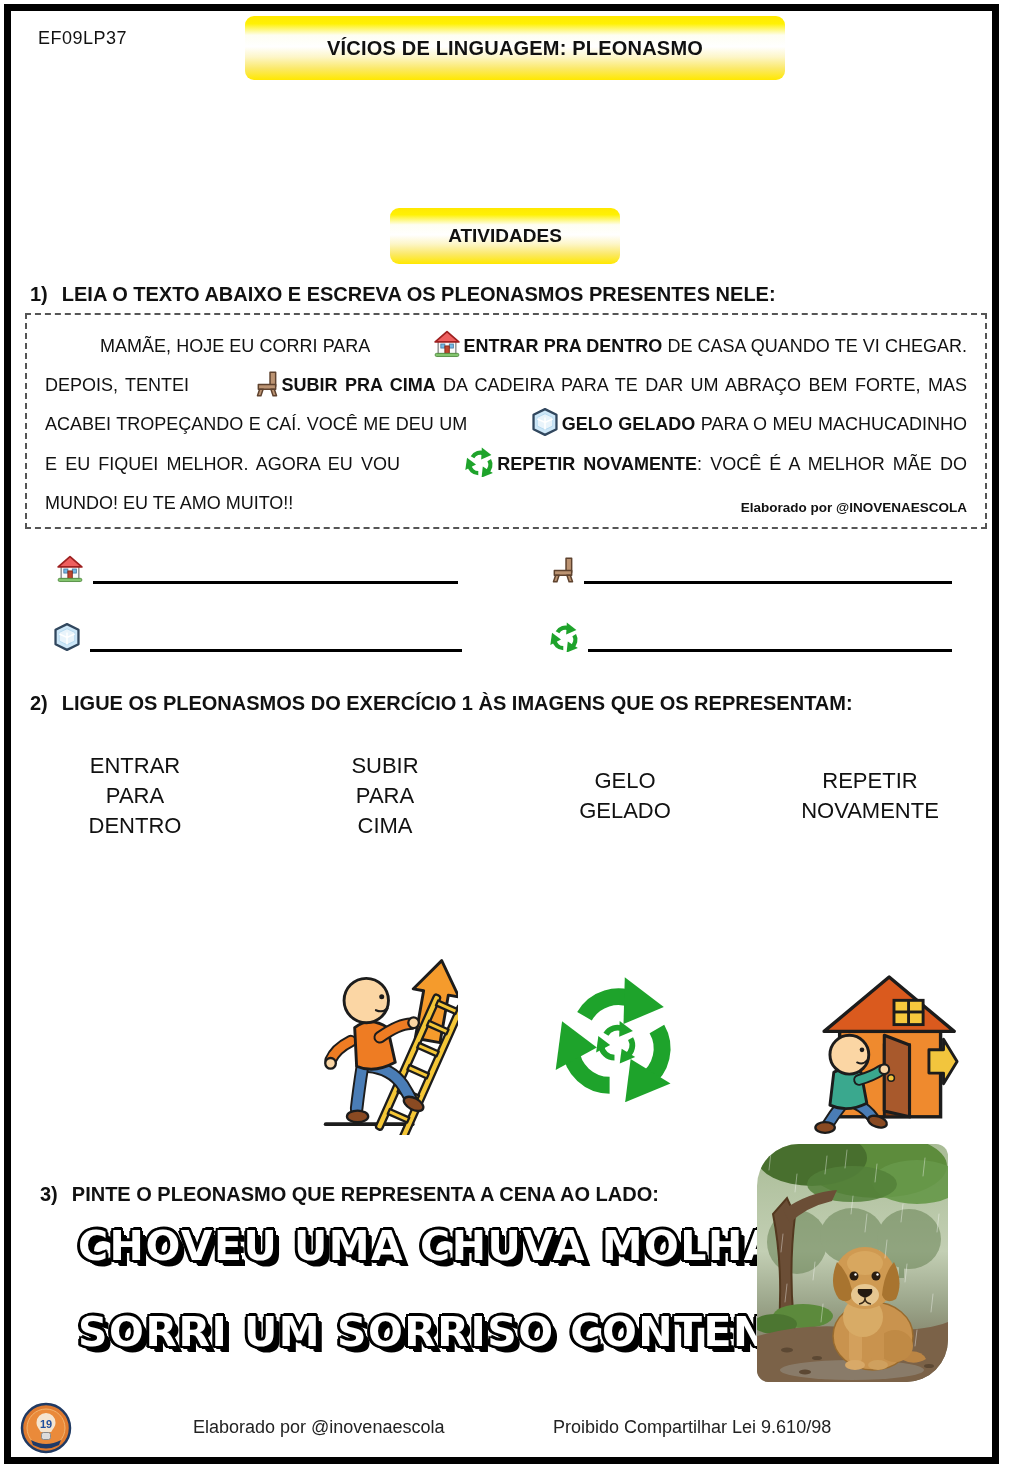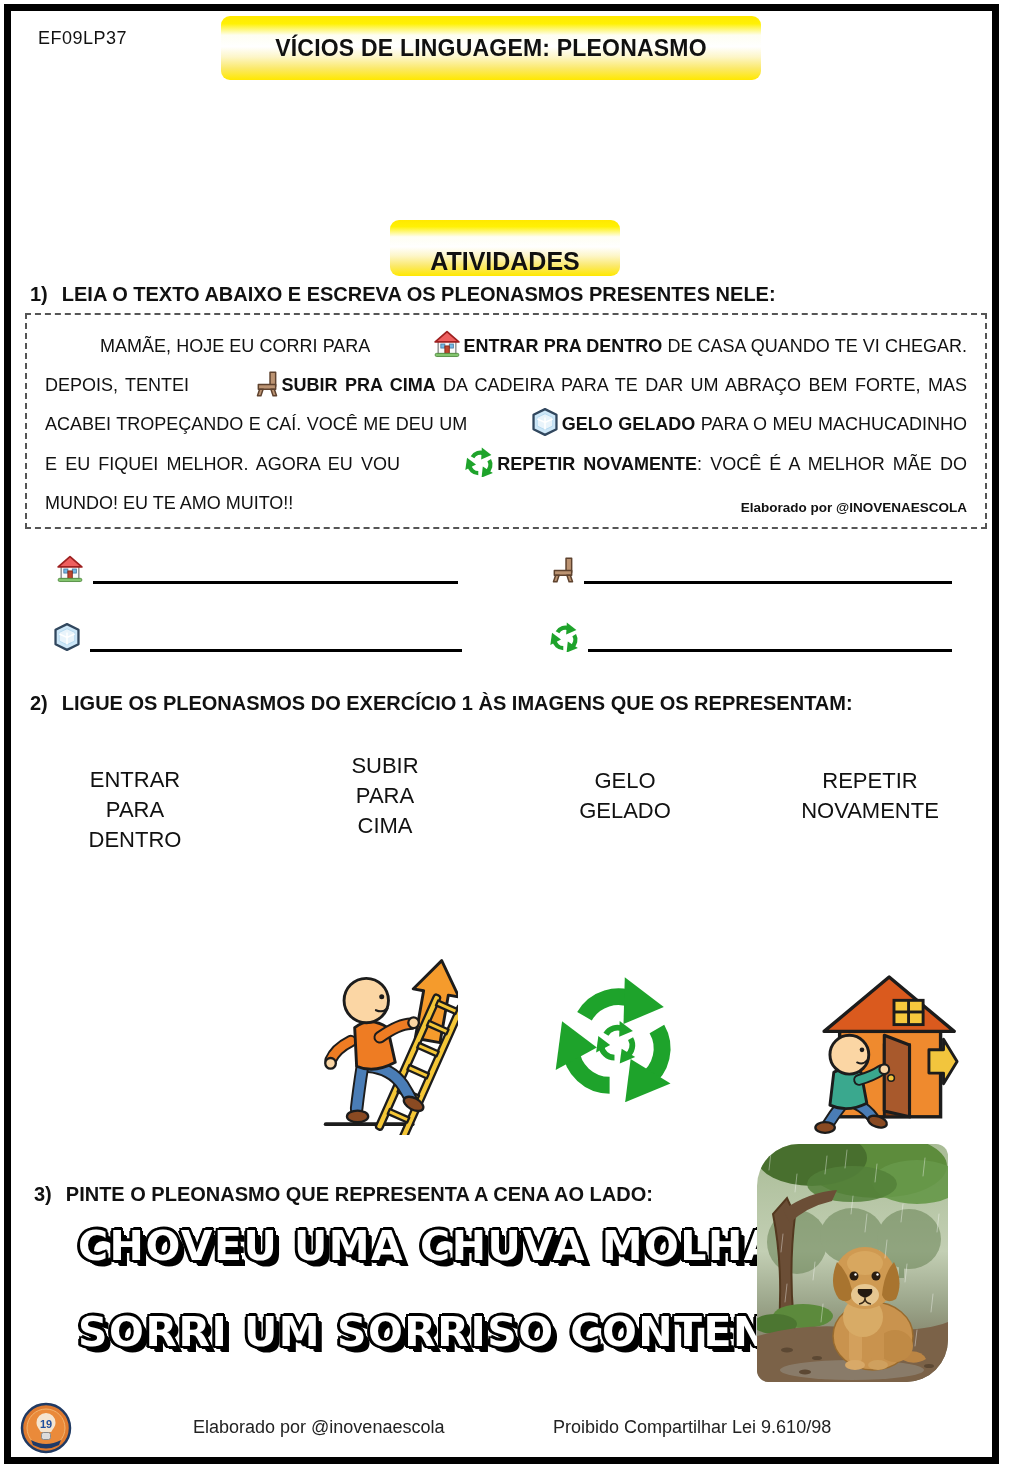--- a/index.html
+++ b/index.html
@@ -7,22 +7,22 @@
     position:relative;width:1003px;height:1468px;background:#ffffff;
     font-family:"Liberation Sans",sans-serif;color:#111;overflow:hidden;
   }
   .frame{position:absolute;left:4px;top:4px;right:4px;bottom:4px;border:7px solid #000;}
   .code{position:absolute;left:38px;top:28px;font-size:18px;letter-spacing:.5px;}
   .pill{
     position:absolute;display:flex;align-items:center;justify-content:center;
     font-weight:bold;border-radius:9px;
     background:linear-gradient(180deg,#ffe800 0%,#fff104 12%,#fefef2 30%,#ffffff 48%,#fdf6c8 64%,#fbe96a 82%,#ffe800 100%);
   }
-  .pill.title{left:221px;top:16px;width:540px;height:64px;font-size:23px;letter-spacing:.2px;}
-  .pill.ativ{left:390px;top:220px;width:230px;height:56px;font-size:25px;align-items:flex-end;}
+  .pill.title{left:245px;top:16px;width:540px;height:64px;font-size:20px;letter-spacing:.2px;}
+  .pill.ativ{left:390px;top:208px;width:230px;height:56px;font-size:19px;}
   .intro{
     position:absolute;left:28px;top:102px;width:947px;font-size:21px;line-height:1.45;
     text-align:justify;text-indent:58px;letter-spacing:.1px;
   }
   .ex-head{position:absolute;font-weight:bold;font-size:20px;white-space:nowrap;}
   .ex-head .num{margin-right:14px;}
   .storybox{
     position:absolute;left:25px;top:313px;width:922px;height:182px;
     border:2px dashed #555;padding:12px 18px 18px 18px;
     font-size:18px;line-height:2.18;text-align:justify;text-indent:55px;
@@ -145,21 +145,21 @@
           <use href="#rau8" transform="rotate(120 50 55)"></use>
           <use href="#rau8" transform="rotate(240 50 55)"></use>
         </svg></span>
     <span class="ans-line"></span>
   </div>
 
   <div class="ex-head" style="left:30px;top:692px;">
     <span class="num">2)</span><span>LIGUE OS PLEONASMOS DO EXERCÍCIO 1 ÀS IMAGENS QUE OS REPRESENTAM:</span>
   </div>
 
-  <div class="phrase" style="left:50px;top:748px;width:170px;margin-top:14px;">ENTRAR
+  <div class="phrase" style="left:50px;top:748px;width:170px;">ENTRAR
 PARA
 DENTRO</div>
   <div class="phrase" style="left:300px;top:748px;width:170px;">SUBIR
 PARA
 CIMA</div>
   <div class="phrase" style="left:775px;top:748px;width:190px;">REPETIR
 NOVAMENTE</div>
   <div class="phrase" style="left:540px;top:748px;width:170px;">GELO
 GELADO</div>
 
@@ -239,21 +239,21 @@
       <path d="M40 120 q14 -8 28 0 l6 32 q-20 10 -38 2 z" fill="#3aa88e" stroke="#1c1c1c" stroke-width="3" stroke-linejoin="round"></path>
       <path d="M66 128 Q80 124 89 118" stroke="#1c1c1c" stroke-width="12" fill="none" stroke-linecap="round"></path>
       <path d="M66 128 Q80 124 89 118" stroke="#3aa88e" stroke-width="8" fill="none" stroke-linecap="round"></path>
       <circle cx="92" cy="117" r="5" fill="#fbd6a4" stroke="#1c1c1c" stroke-width="2.2"></circle>
       <circle cx="56" cy="102" r="20" fill="#fbd6a4" stroke="#1c1c1c" stroke-width="3"></circle>
       <circle cx="69" cy="97" r="2.4" fill="#1c1c1c"></circle>
       <path d="M64 110 q6 3 10 -2" stroke="#1c1c1c" stroke-width="2" fill="none" stroke-linecap="round"></path>
     </svg>
   </div>
 
-  <div class="ex-head" style="left:34px;top:1183px;">
+  <div class="ex-head" style="left:40px;top:1183px;">
     <span class="num">3)</span><span>PINTE O PLEONASMO QUE REPRESENTA A CENA AO LADO:</span>
   </div>
 
   <div class="bubble" style="left:78px;top:1222px;">CHOVEU UMA CHUVA MOLHADA.</div>
   <div class="bubble" style="left:78px;top:1308px;">SORRI UM SORRISO CONTENTE.</div>
 
   <div class="photo">
     <svg width="191" height="238" viewBox="0 0 191 238" preserveAspectRatio="none">
       <defs>
         <linearGradient id="pbg" x1="0" y1="0" x2="0" y2="1">

